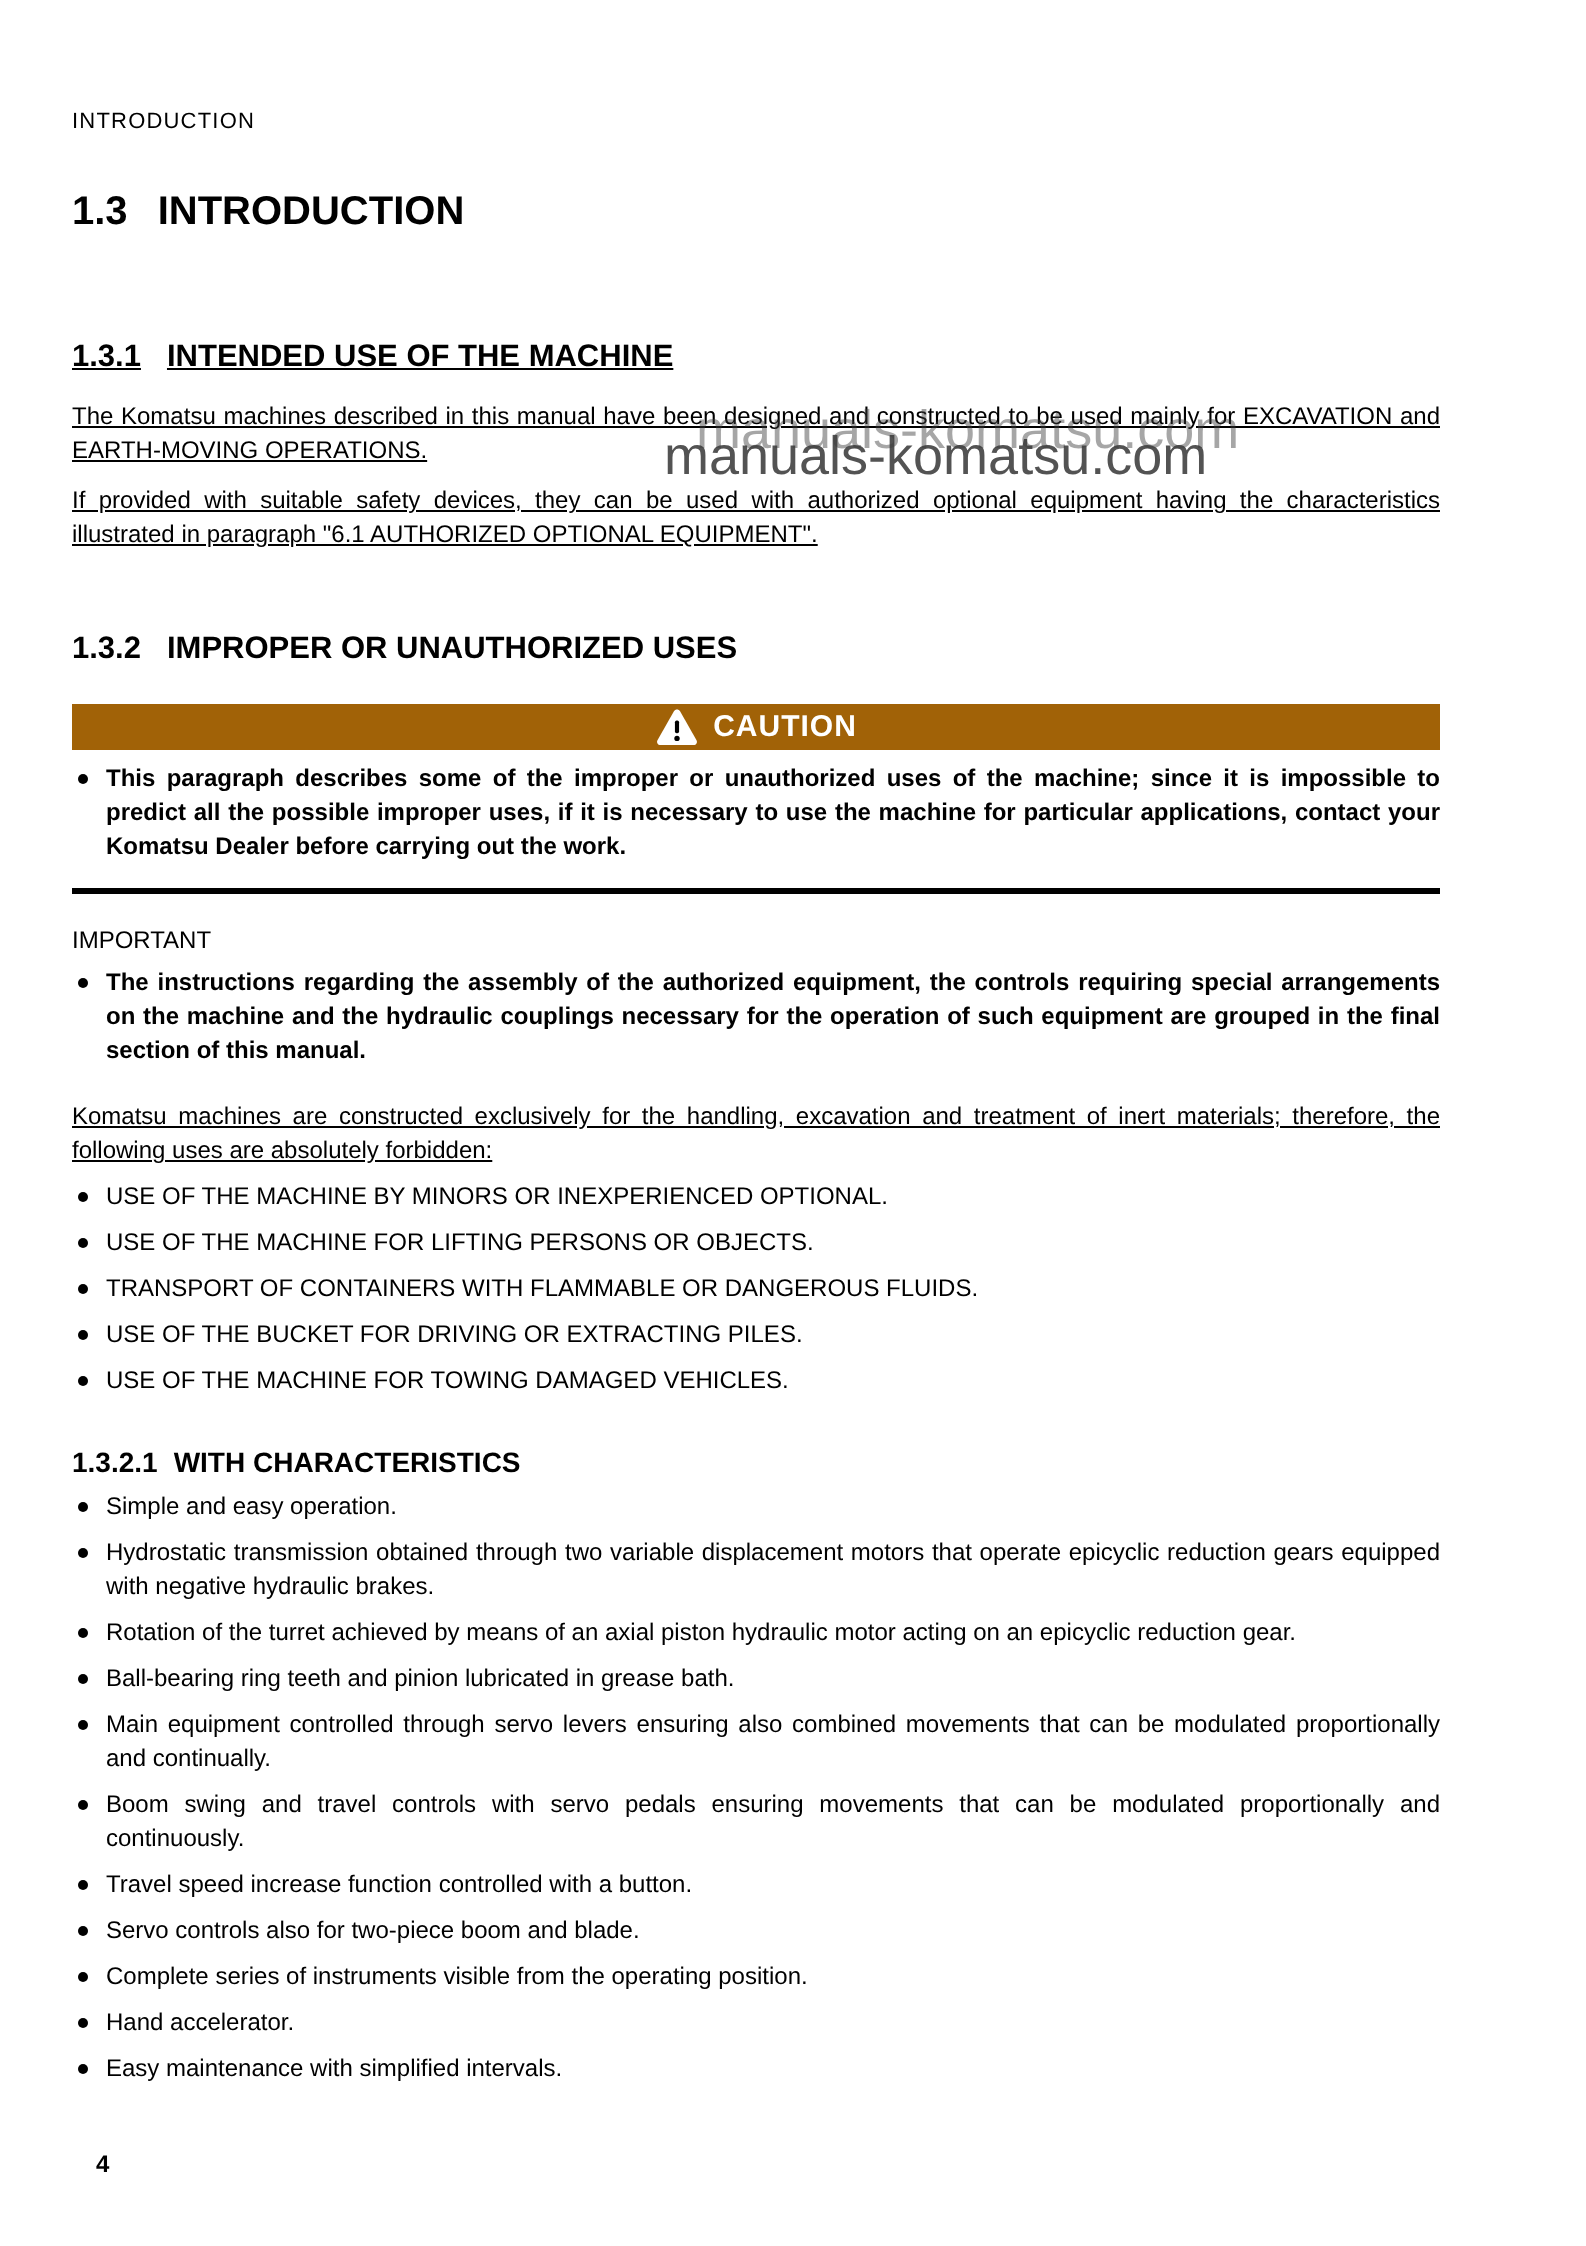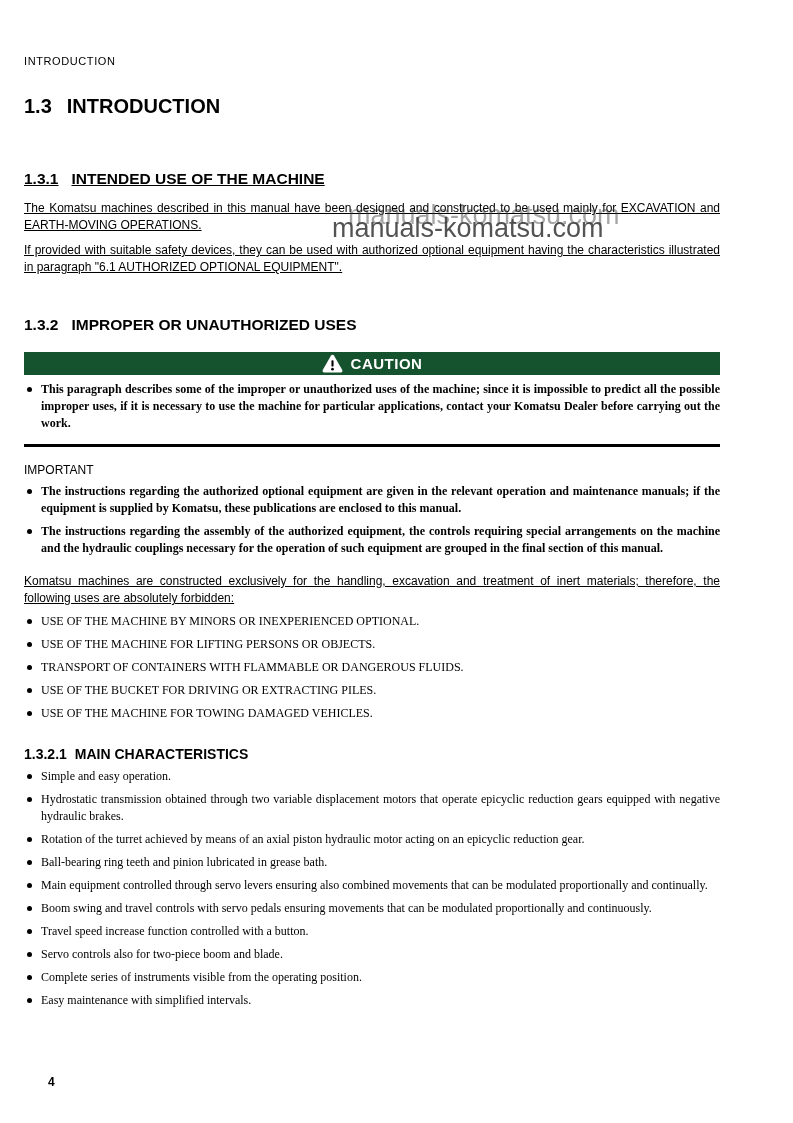--- a/index.html
+++ b/index.html
@@ -7,21 +7,21 @@
   body {
     width: 793px; height: 1123px;
     background: #ffffff;
     font-family: "Liberation Sans", sans-serif;
     color: #000;
     position: relative;
     overflow: hidden;
   }
   .page {
     position: absolute; inset: 0;
-    padding: 55px 73px 40px 24px;
+    padding: 55px 73px 40px 36px;
   }
   .running-header {
     font-size: 11px;
     letter-spacing: 0.6px;
   }
   .h1 { font-size: 20px; font-weight: bold; margin-top: 28px; }
   .h1 .t { margin-left: 15px; }
   .h2 { font-size: 15.5px; font-weight: bold; }
   .h2 .t { margin-left: 13px; }
   .h2-131 { margin-top: 52px; text-decoration: underline; }
@@ -30,31 +30,31 @@
   .h3 .t { margin-left: 8px; }
   .para {
     font-size: 12px; line-height: 17px;
     text-align: justify;
     margin-top: 12px;
     text-decoration: underline;
   }
   .para.tight { margin-top: 8px; }
   .caution-banner {
     margin-top: 18px;
-    background: #14532d;
+    background: #a16207;
     height: 23px;
     display: flex; align-items: center; justify-content: center;
     gap: 8px;
   }
   .caution-banner .label {
     color: #fff; font-weight: bold; font-size: 15px; letter-spacing: 0.5px;
   }
   .warn-icon { display: inline-flex; align-items: center; }
   ul.blist { list-style: none; margin: 0; padding: 0; }
-  ul.blist li { display: flex; margin-top: 6px; font-family: Liberation Serif, serif; }
+  ul.blist li { display: flex; margin-top: 6px; }
   .dot {
     flex: 0 0 auto;
     width: 5px; height: 5px; border-radius: 50%;
     background: #000;
     margin: 6px 9px 0 3px;
   }
   .li-text {
     flex: 1;
     font-size: 12px; line-height: 17px;
     text-align: justify;
@@ -131,24 +131,20 @@
         <span class="li-text">This paragraph describes some of the improper or unauthorized uses of the machine; since it is impossible to predict all the possible improper uses, if it is necessary to use the machine for particular applications, contact your Komatsu Dealer before carrying out the work.</span>
       </li>
     </ul>
 
   <hr class="caution-rule">
 
   <div class="important-label">IMPORTANT</div>
 
   <ul class="blist bold important-list">
 
-      <li>
-        <span class="dot"></span>
-        <span class="li-text">The instructions regarding the authorized optional equipment are given in the relevant operation and maintenance manuals; if the equipment is supplied by Komatsu, these publications are enclosed to this manual.</span>
-      </li>
 
       <li>
         <span class="dot"></span>
         <span class="li-text">The instructions regarding the assembly of the authorized equipment, the controls requiring special arrangements on the machine and the hydraulic couplings necessary for the operation of such equipment are grouped in the final section of this manual.</span>
       </li>
     </ul>
 
   <div class="para forbidden-intro">Komatsu machines are constructed exclusively for the handling, excavation and treatment of inert materials; therefore, the following uses are absolutely forbidden:</div>
 
   <ul class="blist forbidden-list">
@@ -173,21 +169,21 @@
         <span class="li-text">USE OF THE BUCKET FOR DRIVING OR EXTRACTING PILES.</span>
       </li>
 
       <li>
         <span class="dot"></span>
         <span class="li-text">USE OF THE MACHINE FOR TOWING DAMAGED VEHICLES.</span>
       </li>
     </ul>
 
   <div class="h3">
-    <span>1.3.2.1</span><span class="t">MAIN CHARACTERISTICS</span>
+    <span>1.3.2.1</span><span class="t">WITH CHARACTERISTICS</span>
   </div>
 
   <ul class="blist char-list">
 
       <li>
         <span class="dot"></span>
         <span class="li-text">Simple and easy operation.</span>
       </li>
 
       <li>
@@ -223,20 +219,24 @@
       <li>
         <span class="dot"></span>
         <span class="li-text">Servo controls also for two-piece boom and blade.</span>
       </li>
 
       <li>
         <span class="dot"></span>
         <span class="li-text">Complete series of instruments visible from the operating position.</span>
       </li>
 
+      <li>
+        <span class="dot"></span>
+        <span class="li-text">Hand accelerator.</span>
+      </li>
 
       <li>
         <span class="dot"></span>
         <span class="li-text">Easy maintenance with simplified intervals.</span>
       </li>
     </ul>
 
   <div class="footer-page-number">4</div>
 </div>
 

